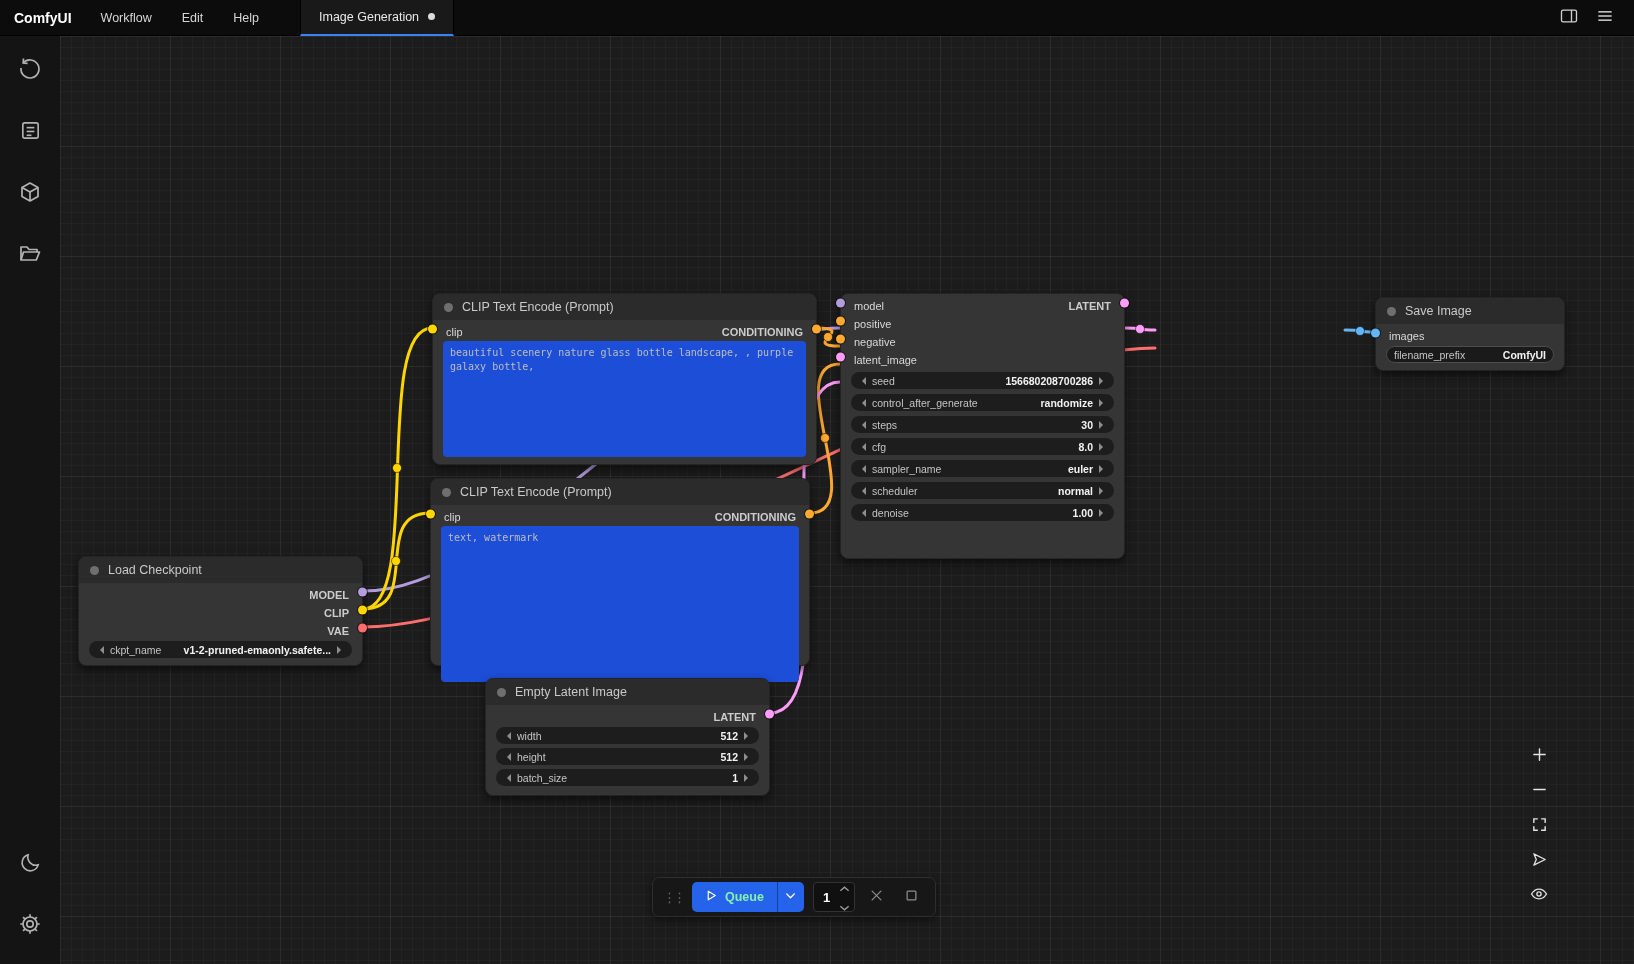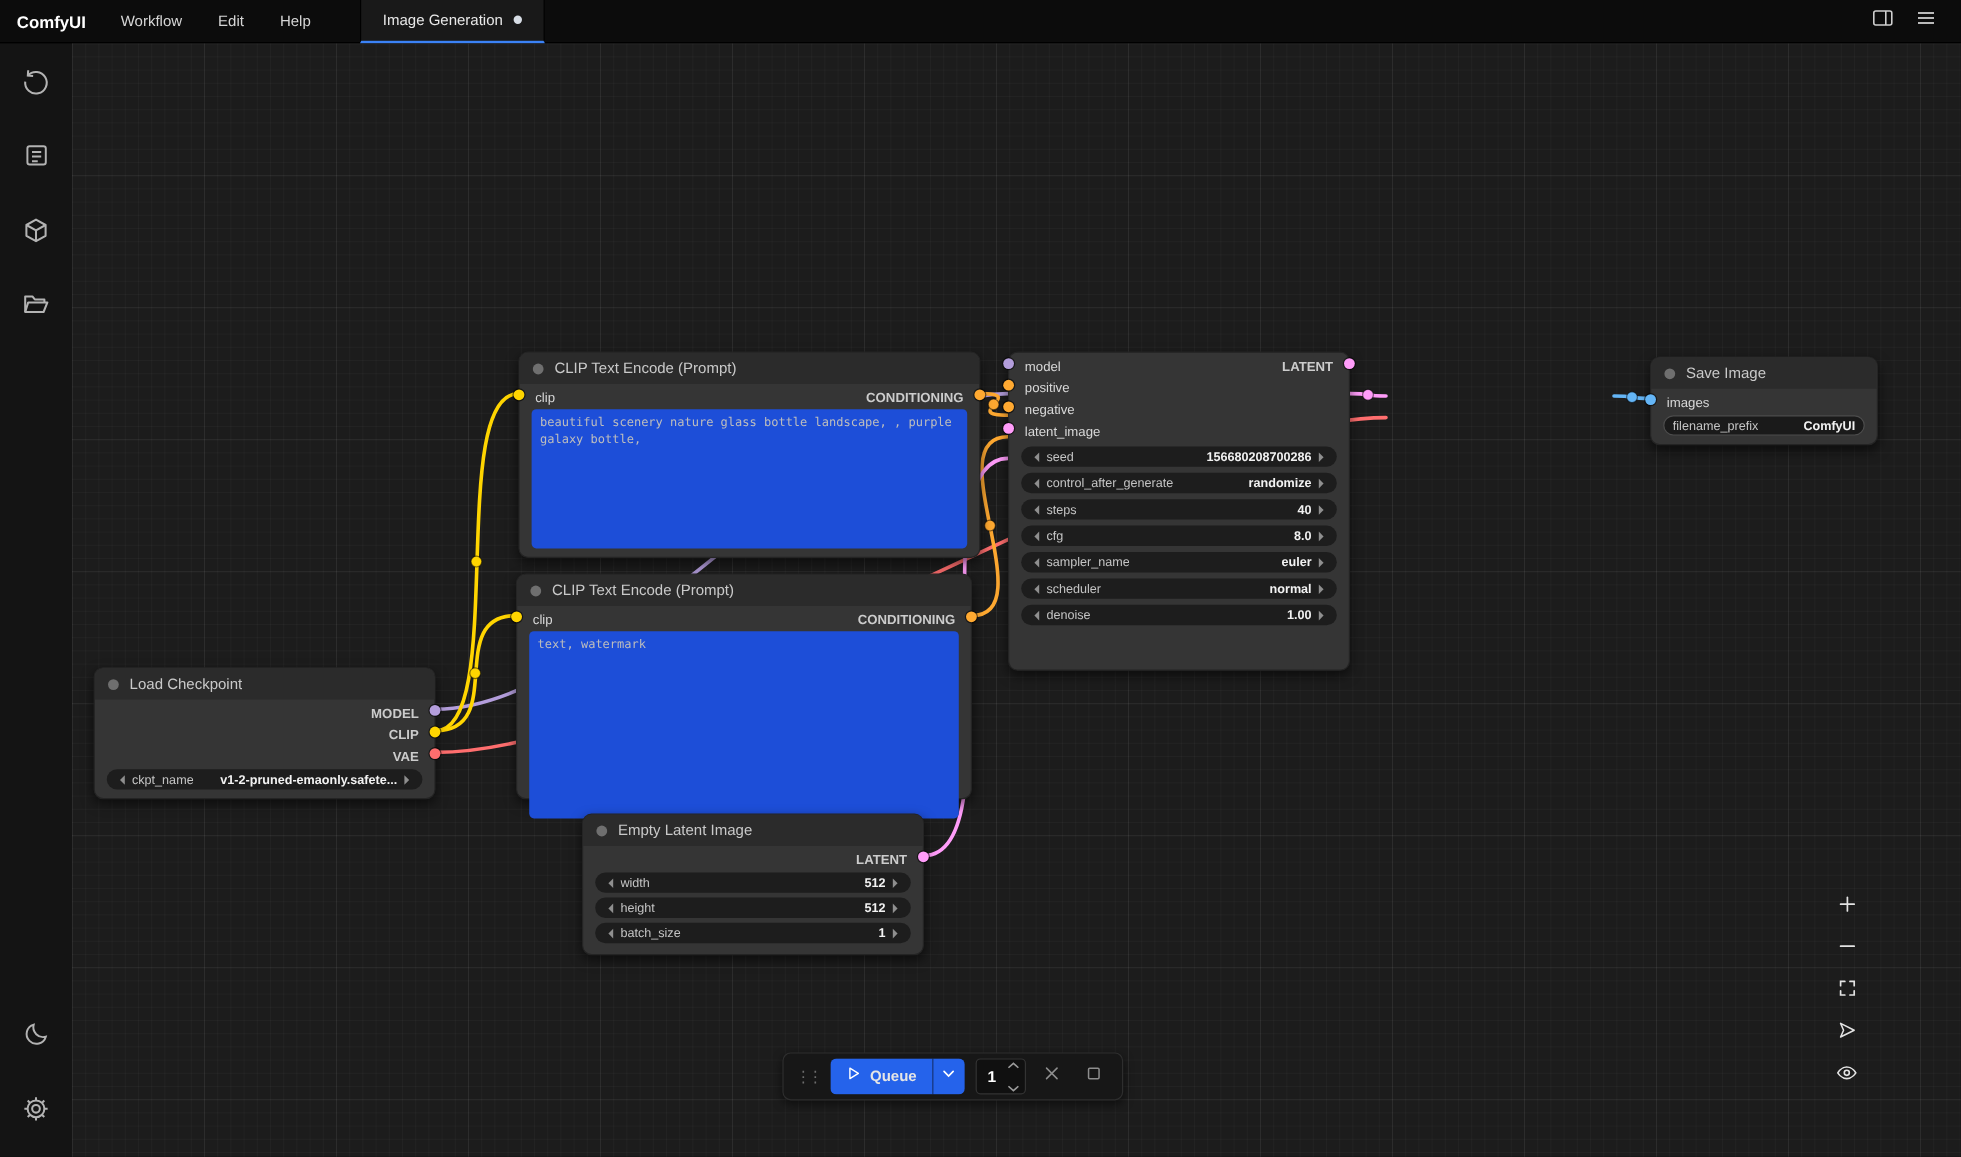--- a/index.html
+++ b/index.html
@@ -70,21 +70,21 @@
     font-family:"DejaVu Sans Mono", monospace; font-size:10px; line-height:1.35;
     color:#bdbdbd; overflow:hidden; cursor:text; }
 
   
   .queue-bar { position:absolute; left:592px; top:841px; height:40px; z-index:10;
     background:#171717; border:1px solid #2e2e2e; border-radius:7px;
     display:flex; align-items:center; gap:9px; padding:0 10px; box-shadow:0 3px 8px rgba(0,0,0,.5); }
   .drag-handle { color:#6d6d6d; font-size:13px; letter-spacing:-3px; cursor:grab; user-select:none; }
   .queue-btn { display:flex; align-items:stretch; height:30px; border-radius:5px; overflow:hidden; cursor:pointer; }
   .queue-main { background:#2563eb; display:flex; align-items:center; gap:7px; padding:0 13px; }
-  .queue-label { color:#e5e5e5; font-size:12.5px; font-weight:bold; }
+  .queue-label { color:#86efac; font-size:12.5px; font-weight:bold; }
   .queue-chev { background:#2563eb; border-left:1px solid rgba(0,0,0,.35);
     display:flex; align-items:center; justify-content:center; width:27px; }
   .batch-box { height:30px; background:#101010; border:1px solid #333; border-radius:4px;
     display:flex; align-items:center; padding:0 4px 0 9px; gap:6px; }
   .batch-value { color:#ffffff; font-size:13px; font-weight:bold; min-width:10px; }
   .spin-col { display:flex; flex-direction:column; gap:2px; cursor:pointer; }
   .icon-btn { width:26px; height:26px; display:flex; align-items:center; justify-content:center;
     cursor:pointer; border-radius:4px; }
 
   
@@ -316,21 +316,21 @@
     </div>
     <div class="widget" style="margin-top:5px">
       <span class="warrow left"></span>
       <span class="wlabel">control_after_generate</span>
       <span class="wvalue">randomize</span>
       <span class="warrow right"></span>
     </div>
     <div class="widget" style="margin-top:5px">
       <span class="warrow left"></span>
       <span class="wlabel">steps</span>
-      <span class="wvalue">40</span>
+      <span class="wvalue">30</span>
       <span class="warrow right"></span>
     </div>
     <div class="widget" style="margin-top:5px">
       <span class="warrow left"></span>
       <span class="wlabel">cfg</span>
       <span class="wvalue">8.0</span>
       <span class="warrow right"></span>
     </div>
     <div class="widget" style="margin-top:5px">
       <span class="warrow left"></span>

